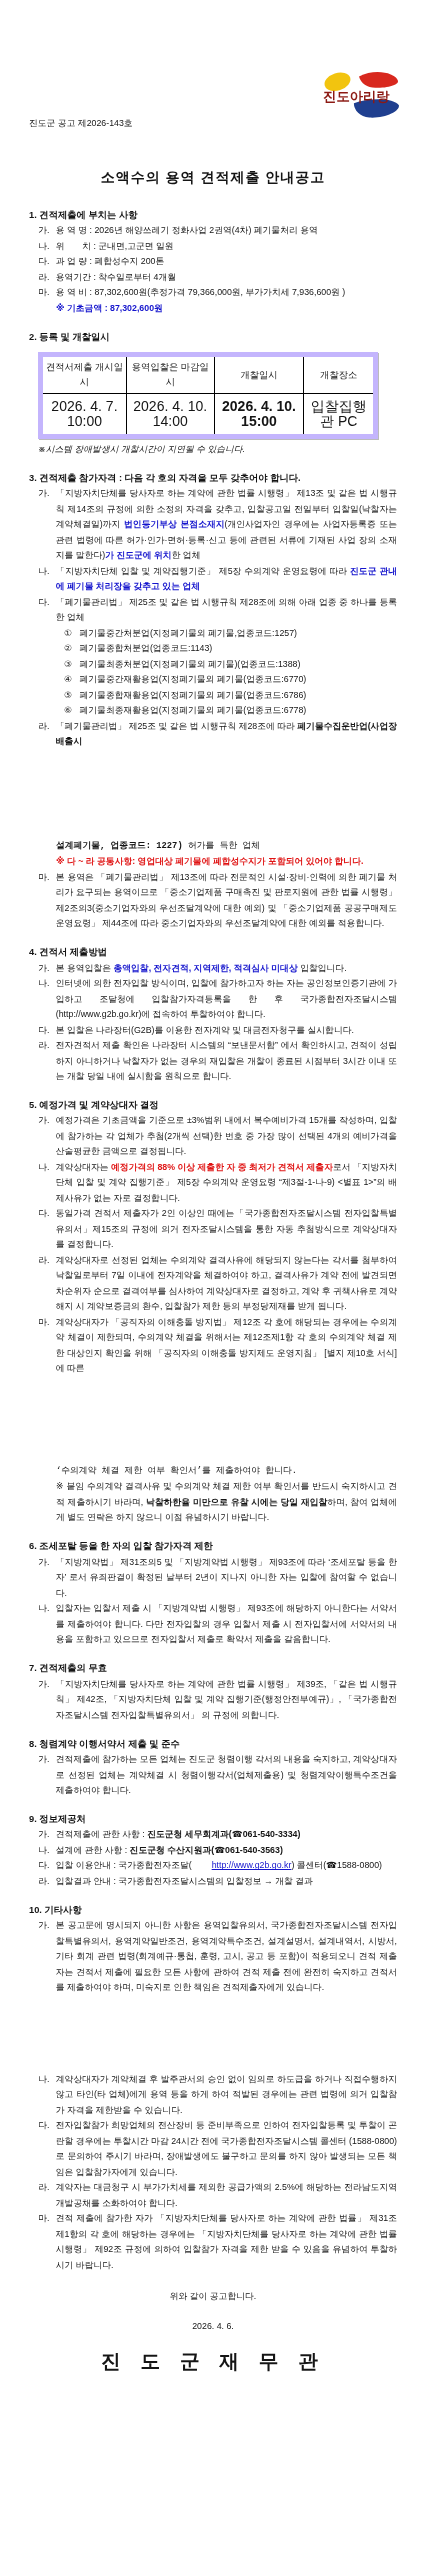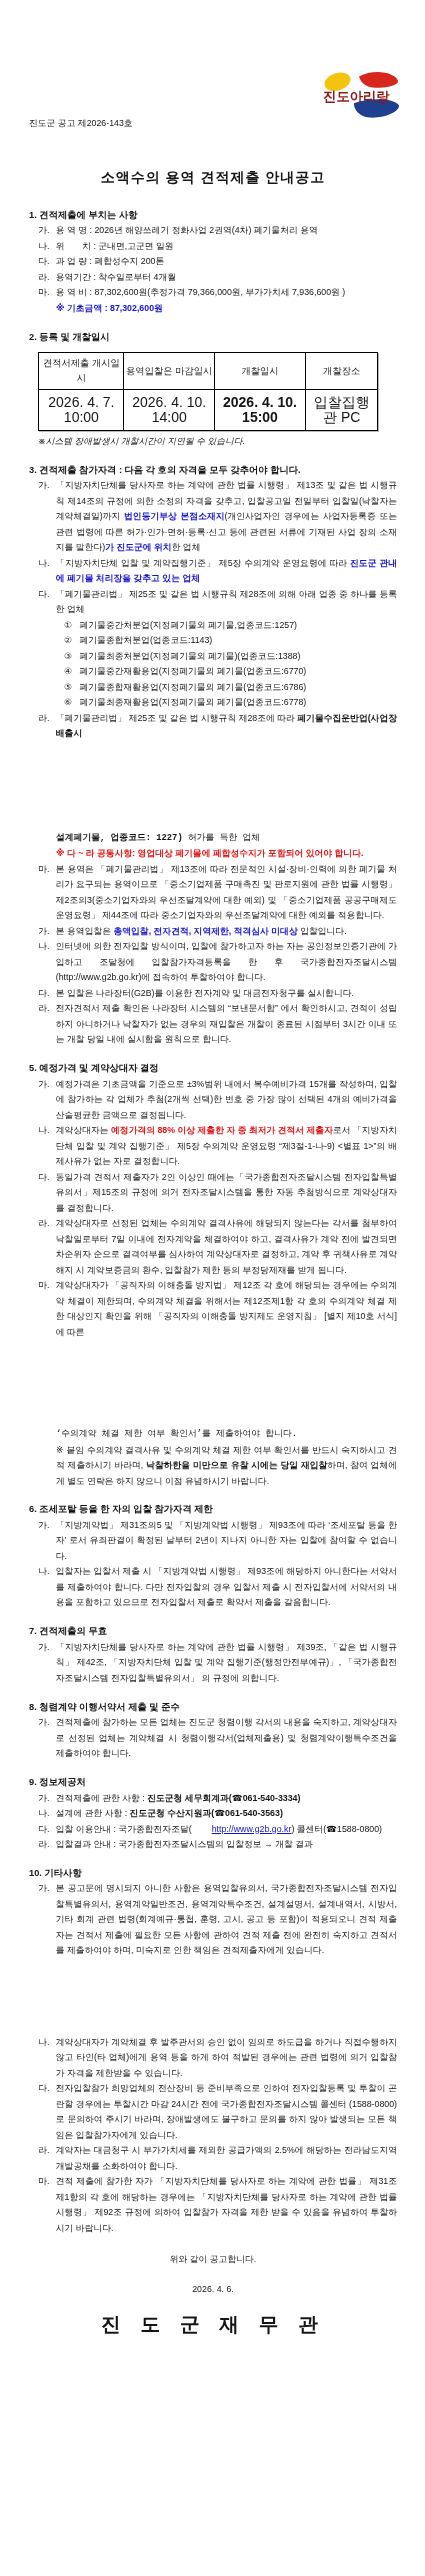--- a/index.html
+++ b/index.html
@@ -25,21 +25,21 @@
   .note.ind2{margin-left:27px;}
   .cont{text-align:justify;font-family:Liberation Mono, monospace;}
   .cont.ind2{margin-left:27px;}
   .pgap{width:100%;}
   .run-b{font-weight:bold;}
   .run-bl{color:#1414cd;font-weight:bold;}
   .run-rb{color:#e01414;font-weight:bold;}
   .run-lk{color:#1414cd;text-decoration:underline;padding-left:20px;}
   
   .schedwrap{margin:7.2px 3.1px 3.1px 9.3px;}
-  table.sched{border-collapse:collapse;width:340px;border:1px solid #c4b5fd;box-shadow:1px 1px 0 #bbb;padding-left:22px;}
+  table.sched{border-collapse:collapse;width:340px;border:5px solid #c4b5fd;box-shadow:1px 1px 0 #bbb;padding-left:22px;}
   table.sched th{border:0.5px solid #000;border-bottom:1.5px solid #000;font-weight:normal;font-size:9.3px;padding:2.6px 1px;height:16.5px;}
   table.sched td{border:0.5px solid #000;text-align:center;font-size:14px;padding:4.1px 1px;height:20.6px;}
   table.sched td.bold{font-weight:bold;}
   
   .announce{text-align:center;margin-top:15.5px;}
   .adate{text-align:center;margin-top:14.4px;}
   .signer{text-align:center;font-size:19.6px;font-weight:bold;letter-spacing:7.2px;margin-top:13.4px;line-height:27px;}
 </style>
 </head>
 <body>
@@ -143,20 +143,21 @@
         <span class="lbl">라.</span>
         <div class="txt"><span>「폐기물관리법」 제25조 및 같은 법 시행규칙 제28조에 따라 </span><span class="run-b">폐기물수집운반업(사업장배출시</span></div>
       </div>
       <div class="pgap" style="height: 89px;"></div>
       <div class="cont ind2"><span class="run-b">설계폐기물, 업종코드: 1227)</span><span> 허가를 득한 업체</span></div>
       <div class="note ind2"><span class="run-rb">※ 다 ~ 라 공통사항: 영업대상 폐기물에 폐합성수지가 포함되어 있어야 합니다.</span></div>
       <div class="item">
         <span class="lbl">마.</span>
         <div class="txt"><span>본 용역은 「폐기물관리법」 제13조에 따라 전문적인 시설·장비·인력에 의한 폐기물 처리가 요구되는 용역이므로 「중소기업제품 구매촉진 및 판로지원에 관한 법률 시행령」 제2조의3(중소기업자와의 우선조달계약에 대한 예외) 및 「중소기업제품 공공구매제도 운영요령」 제44조에 따라 중소기업자와의 우선조달계약에 대한 예외를 적용합니다.</span></div>
       </div>
+      <div class="sec">4. 견적서 제출방법</div>
       <div class="item">
         <span class="lbl">가.</span>
         <div class="txt"><span>본 용역입찰은 </span><span class="run-bl">총액입찰, 전자견적, 지역제한, 적격심사 미대상</span><span> 입찰입니다.</span></div>
       </div>
       <div class="item">
         <span class="lbl">나.</span>
         <div class="txt"><span>인터넷에 의한 전자입찰 방식이며, 입찰에 참가하고자 하는 자는 공인정보인증기관에 가입하고 조달청에 입찰참가자격등록을 한 후 국가종합전자조달시스템 (http://www.g2b.go.kr)에 접속하여 투찰하여야 합니다.</span></div>
       </div>
       <div class="item">
         <span class="lbl">다.</span>

